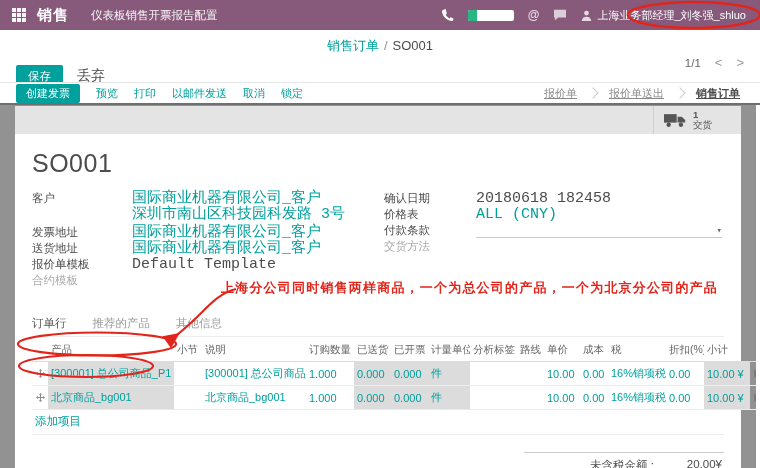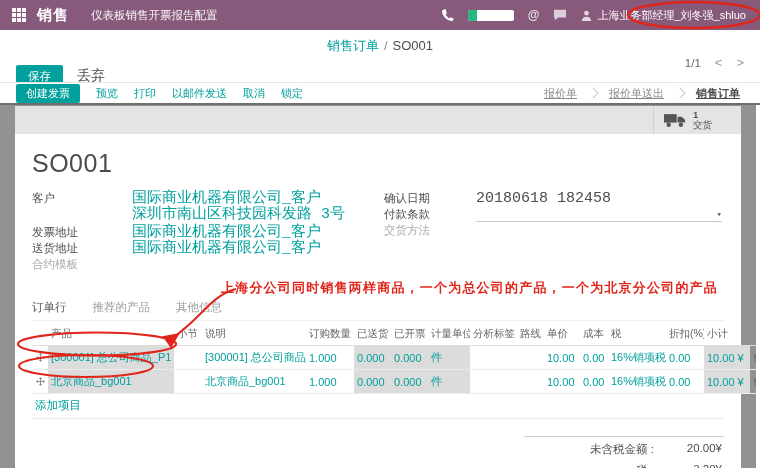--- a/index.html
+++ b/index.html
@@ -216,27 +216,35 @@
             </div>
             <div class="frow" style="margin-top:2px;">
               <span class="flabel">发票地址</span>
               <span class="fval link">国际商业机器有限公司_客户</span>
             </div>
             <div class="frow">
               <span class="flabel">送货地址</span>
               <span class="fval link">国际商业机器有限公司_客户</span>
             </div>
             <div class="frow">
+              <span class="flabel">报价单模板</span>
+              <span class="fval">Default Template</span>
+            </div>
+            <div class="frow">
               <span class="flabel muted">合约模板</span>
             </div>
           </div>
           <div class="fcol-right">
             <div class="frow">
               <span class="flabel" style="width:92px;">确认日期</span>
               <span class="fval">20180618 182458</span>
+            </div>
+            <div class="frow">
+              <span class="flabel" style="width:92px;">价格表</span>
+              <span class="fval link">ALL (CNY)</span>
             </div>
             <div class="frow">
               <span class="flabel" style="width:92px;">付款条款</span>
               <span class="empty-field">
                   <span class="caret">▾</span>
                 </span>
             </div>
             <div class="frow">
               <span class="flabel muted" style="width:92px;">交货方法</span>
             </div>

